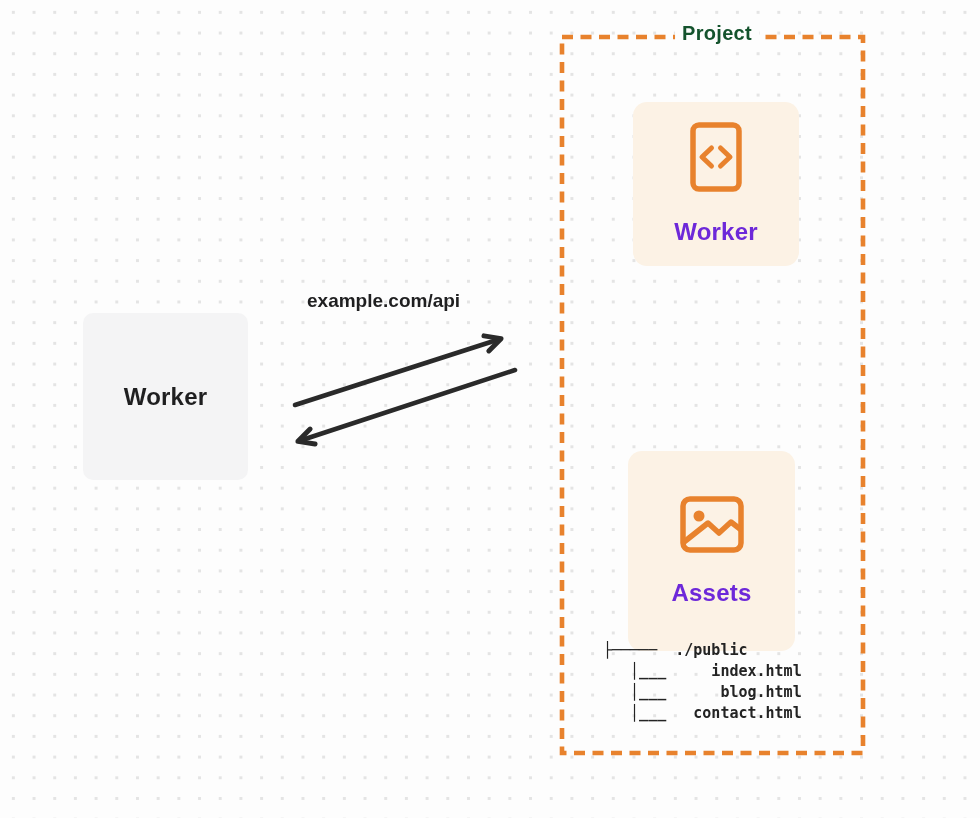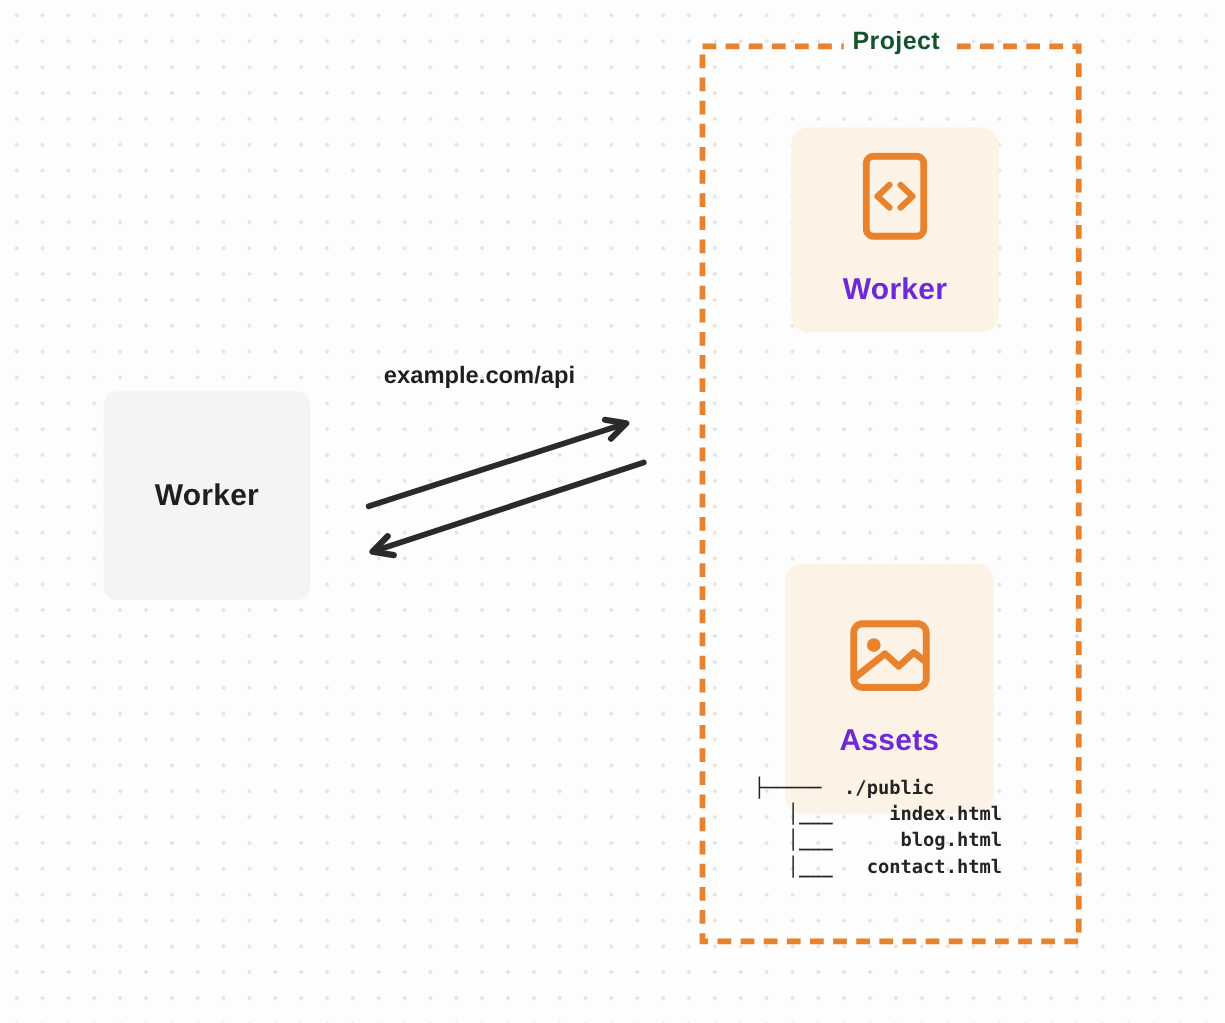--- a/index.html
+++ b/index.html
@@ -73,21 +73,21 @@
     position: absolute;
     left: 307px; top: 290px;
     font-size: 19px;
     font-weight: 700;
     color: #1F1F20;
     white-space: nowrap;
     text-align: right;
   }
   .file-tree {
     position: absolute;
-    left: 603px; top: 620px;
+    left: 603px; top: 640px;
     font-family: "DejaVu Sans Mono", monospace;
     font-size: 15px;
     font-weight: 700;
     line-height: 21px;
     color: #232323;
     white-space: pre;
   }
 </style>
 </head>
 <body>

